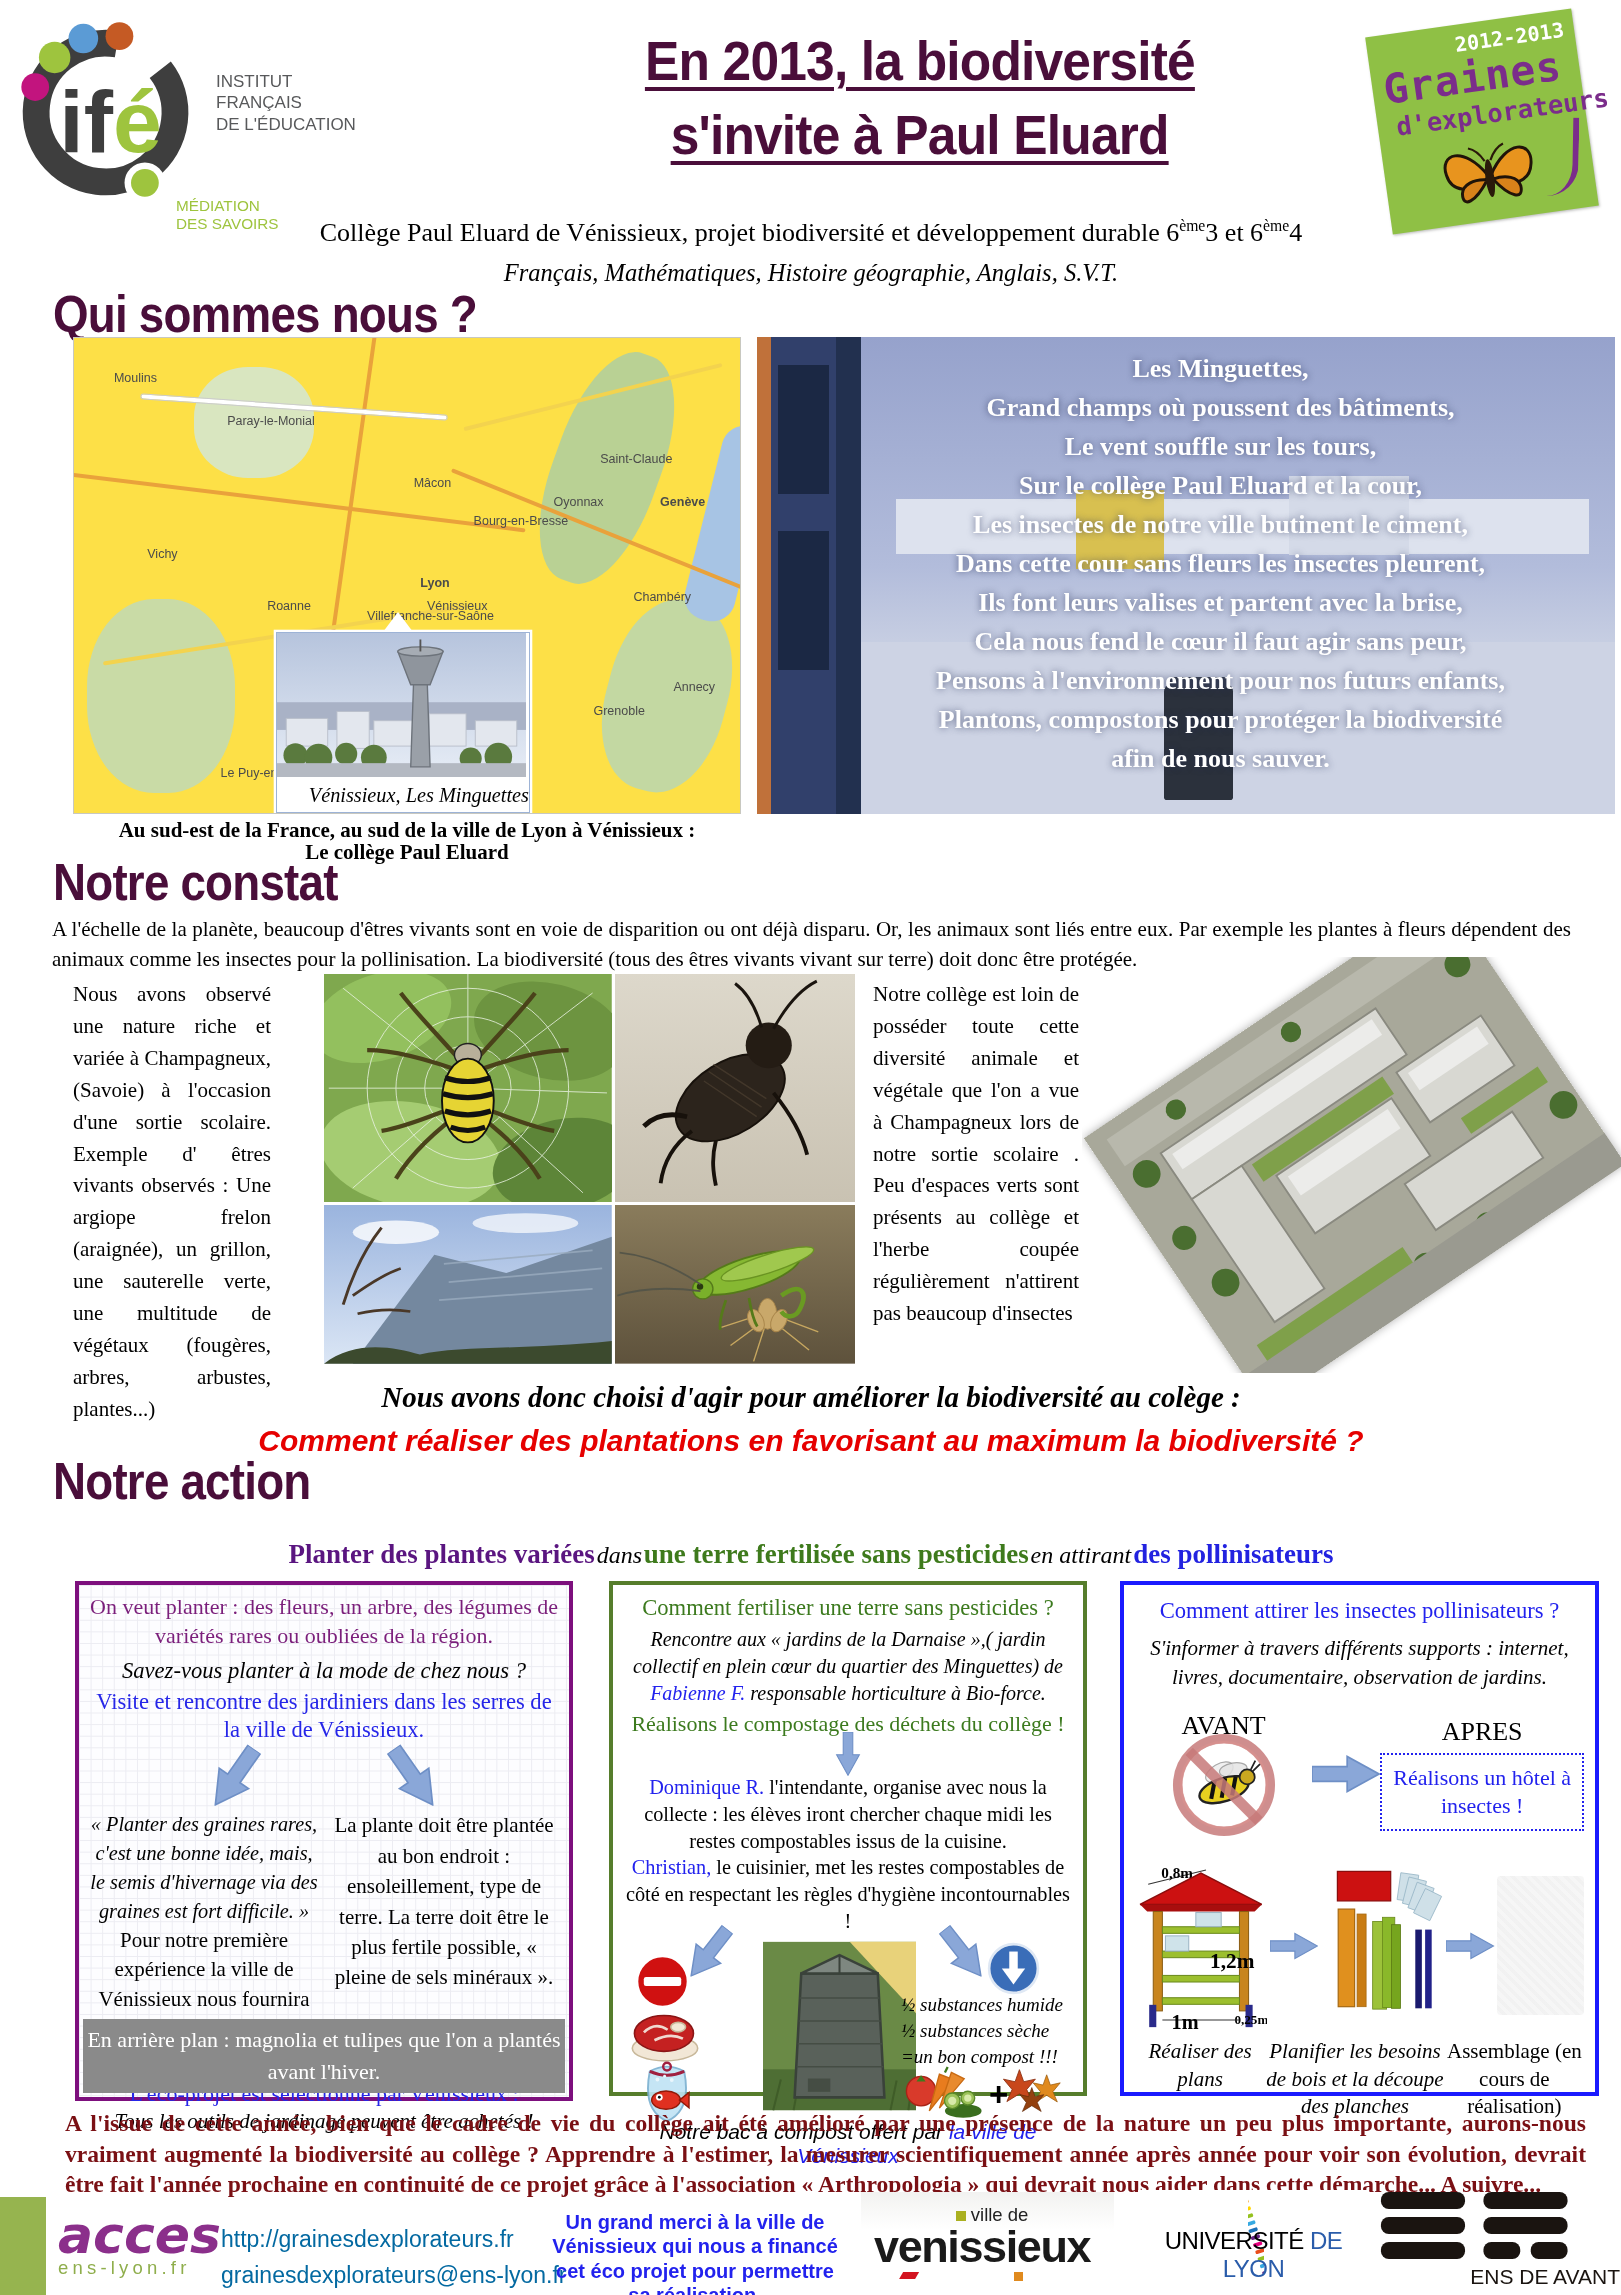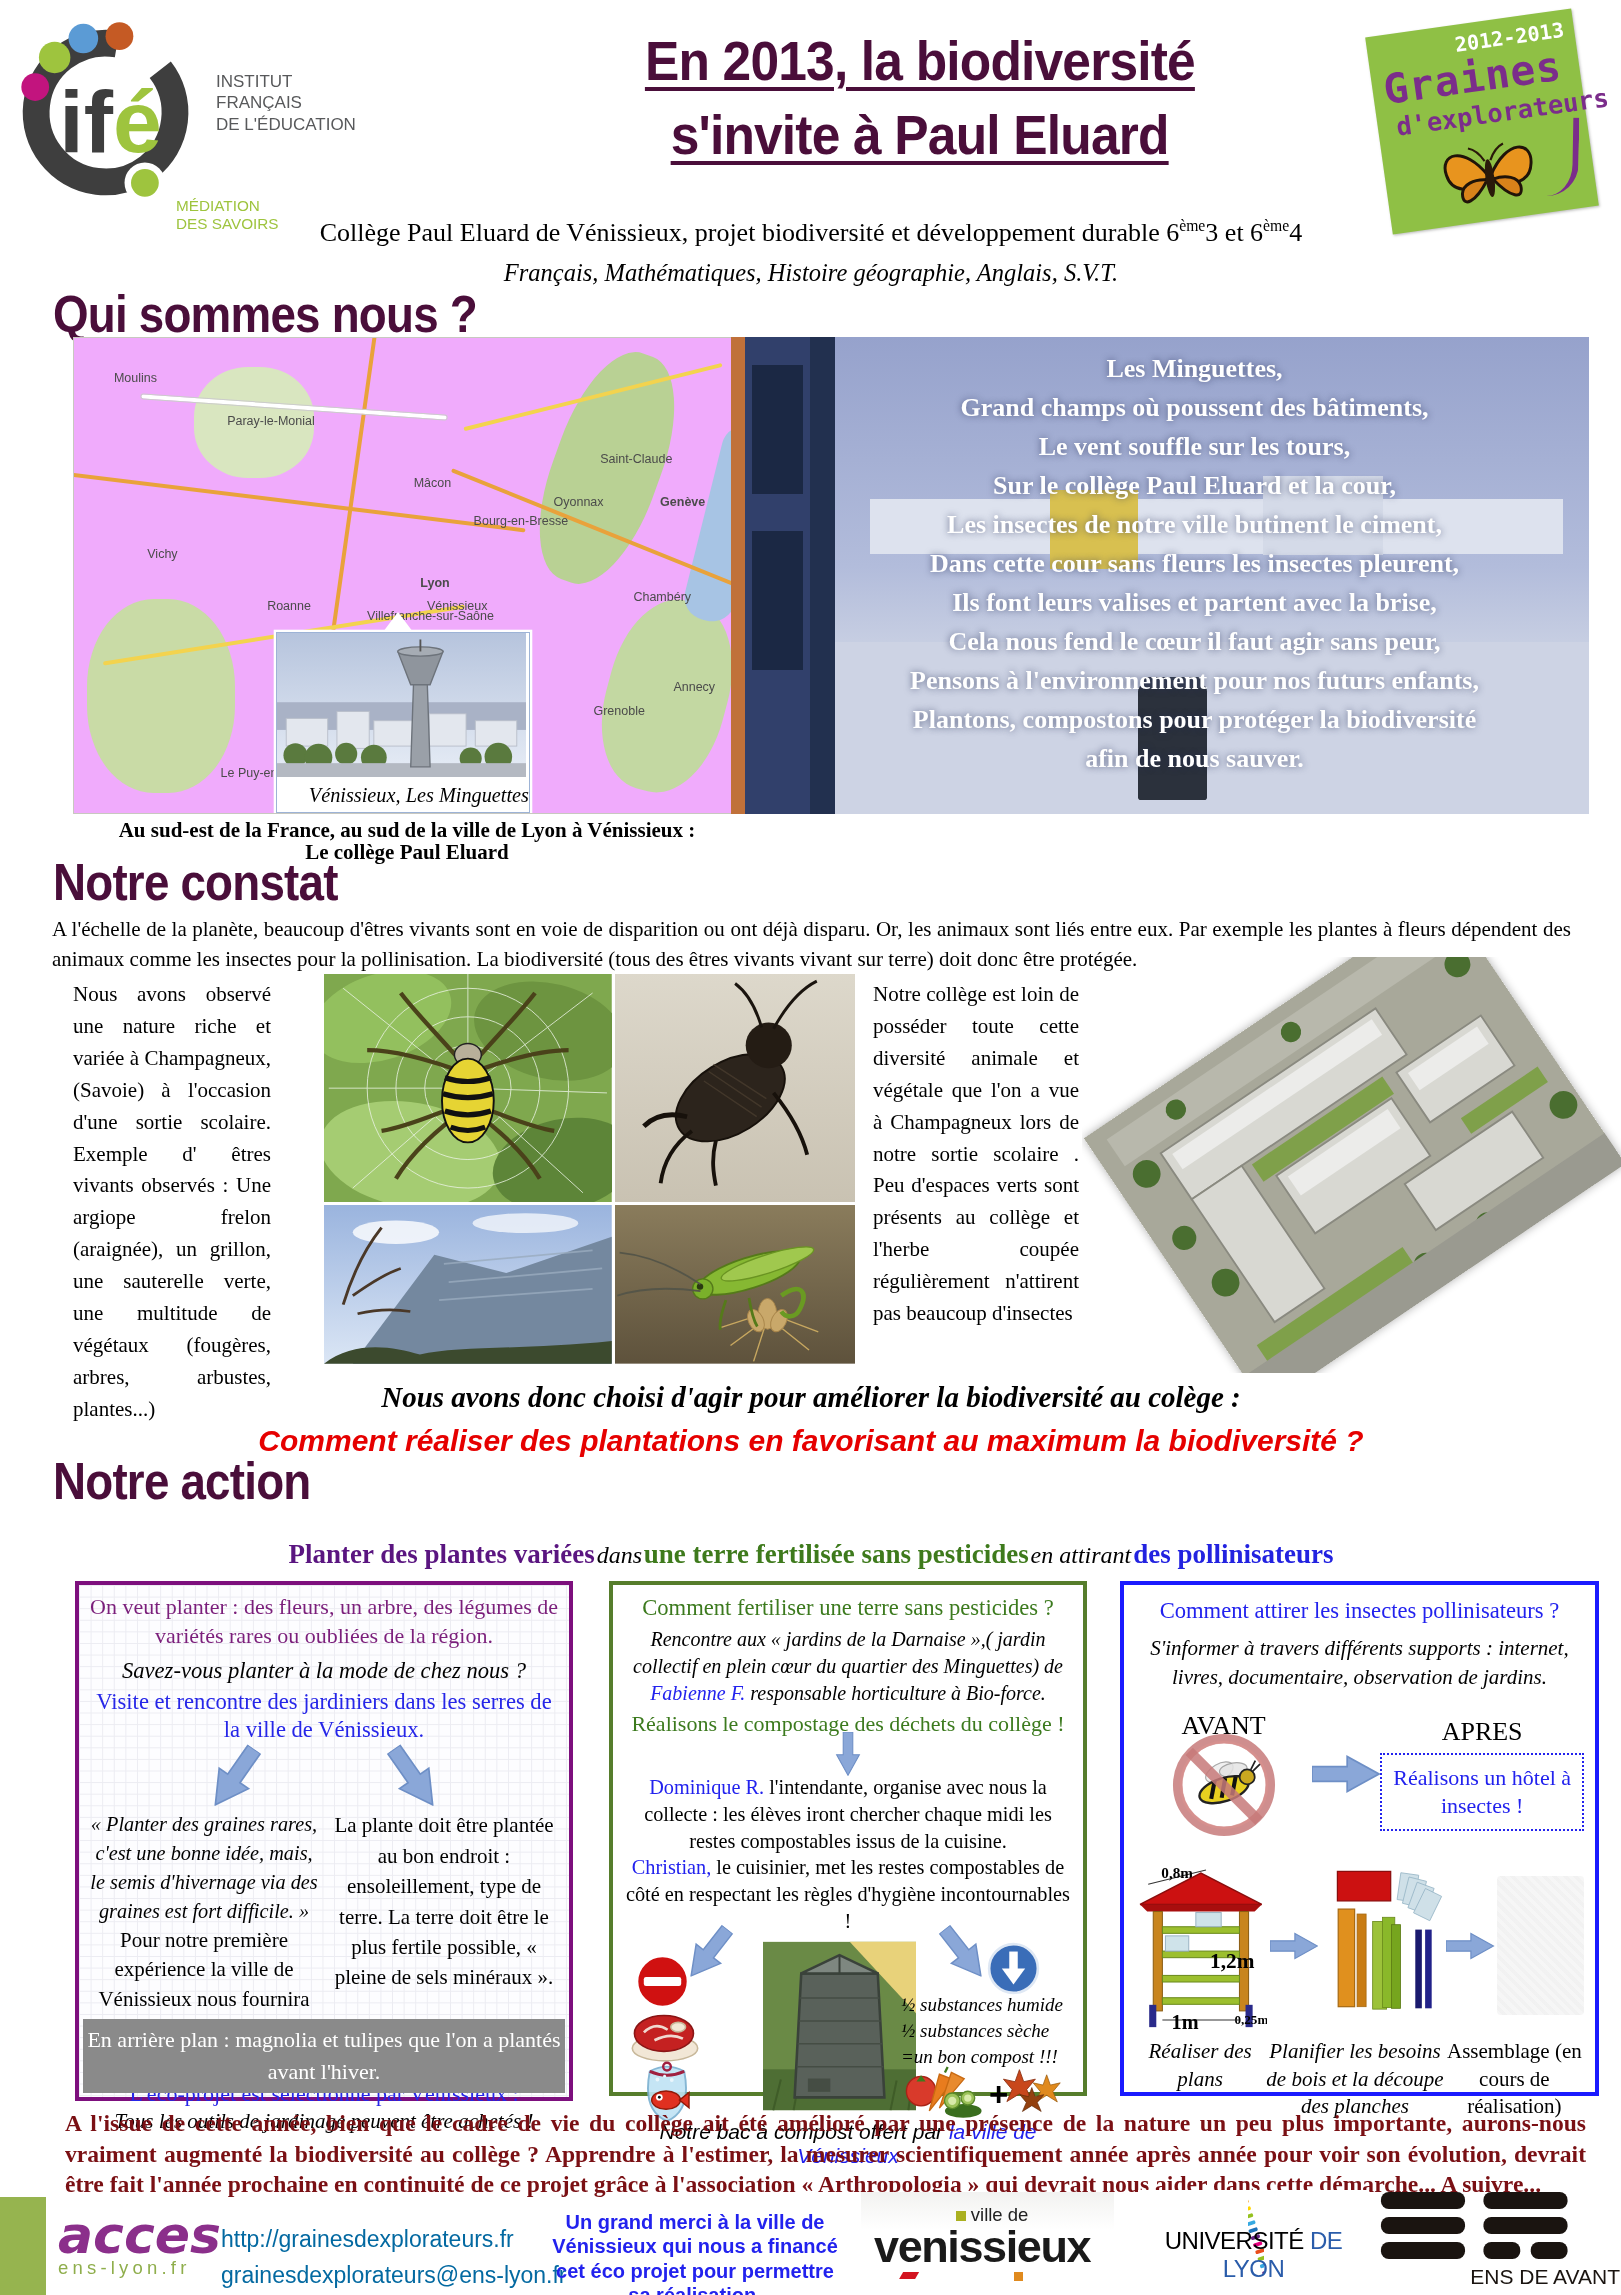--- a/index.html
+++ b/index.html
@@ -35,38 +35,38 @@
          font-weight:700;font-size:25.4px;}
   .gr-fly{position:absolute;left:51px;top:111px;}
   .gr-curve{position:absolute;right:13px;bottom:14px;width:28px;height:79px;border-right:6.5px solid #7b2d8b;
             border-radius:0 0 32px 0;transform:rotate(9deg);}
 
   .subtitle{position:absolute;left:0;top:217px;width:1622px;text-align:center;font-size:26px;}
   .subtitle sup{font-size:15.7px;}
   .subjects{position:absolute;left:0;top:259px;width:1622px;text-align:center;font-size:24.5px;font-style:italic;}
 
   
-  .map{position:absolute;left:74px;top:338px;width:666px;height:475px;background:#f0abfc;
+  .map{position:absolute;left:74px;top:338px;width:666px;height:475px;background:#fde047;
        overflow:hidden;outline:0.5px solid #c8c8c0;}
   .patch{position:absolute;border-radius:45%;}
   .road{position:absolute;height:4.2px;border-radius:2.3px;}
   .lake{position:absolute;right:-14px;top:18%;width:51px;height:199px;background:#a7c4e4;
         border-radius:23px;transform:rotate(14deg);}
   .map-label{position:absolute;font-family:"Liberation Sans",sans-serif;font-size:12.5px;color:#4b4b4b;white-space:nowrap;}
   .map-inset{position:absolute;left:202px;top:294px;width:252px;height:179px;background:#fff;
              border:1.4px solid #9db3d6;box-shadow:0 0 0 2.3px #ffffff;}
   .map-inset:before{content:"";position:absolute;left:42%;top:-21px;width:0;height:0;
              border-left:15px solid transparent;border-right:15px solid transparent;border-bottom:20.3px solid #fff;}
   .inset-caption{position:absolute;left:0;bottom:0;width:100%;height:34px;background:#fff;
              text-align:right;font-style:italic;font-size:20.3px;line-height:34px;}
   .map-caption{position:absolute;left:74px;top:819px;width:666px;text-align:center;
              font-weight:700;font-size:21px;line-height:1.05;}
 
   
-  .poem{position:absolute;left:731px;top:337px;width:858px;height:477px;overflow:hidden;
+  .poem{position:absolute;left:757px;top:337px;width:858px;height:477px;overflow:hidden;
         background:linear-gradient(#96a2cc,#b2bcdb 48%,#c9d0e3 66%,#c3cadf);}
   .pm-bldg{position:absolute;left:0;top:0;bottom:0;width:104px;
            background:linear-gradient(90deg,#c0713a 0 14px,#31406b 14px 79px,#22304f 79px);}
   .pm-win{position:absolute;background:#1b2844;}
   .pm-far{position:absolute;background:#dde2ee;}
   .pm-yellow{position:absolute;left:319px;top:153px;width:88px;height:79px;background:#d8c050;}
   .pm-snow{position:absolute;left:0;bottom:0;width:100%;height:36%;background:#cdd3e4;}
   .pm-bin{position:absolute;left:407px;bottom:14px;width:69px;height:116px;background:#2b313c;
           border-radius:7.4px 7.4px 2.8px 2.8px;}
   .pm-bin:before{content:"";position:absolute;left:4.6px;top:-7.4px;right:4.6px;height:12px;background:#3a4150;border-radius:4.6px;}

